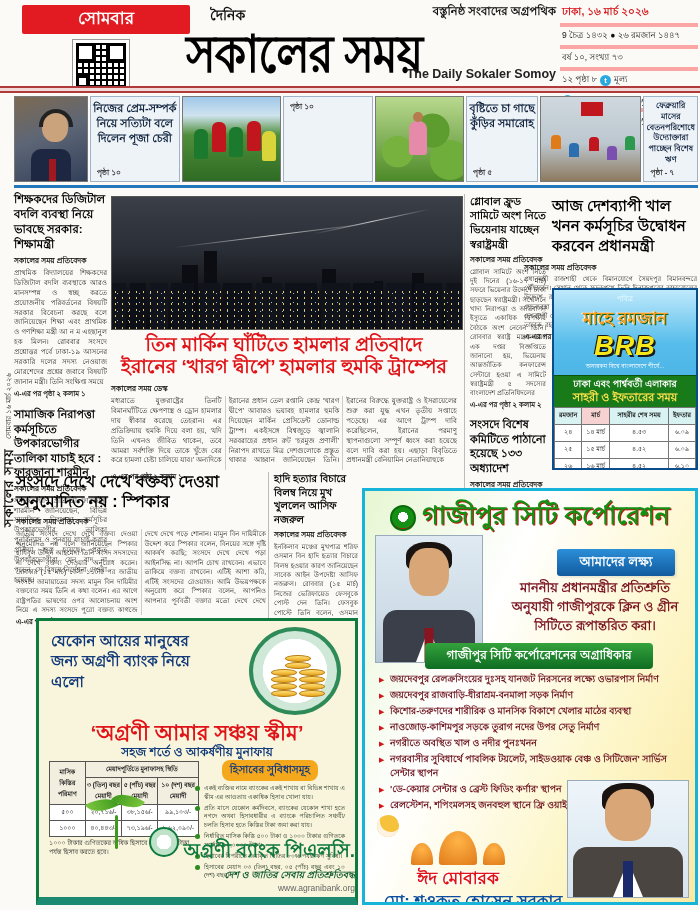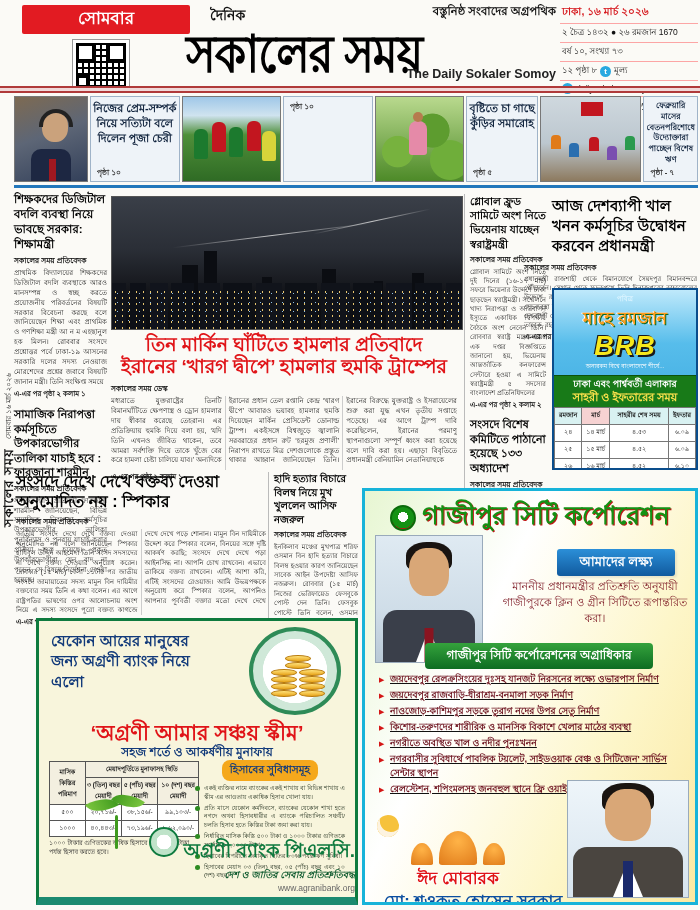--- a/index.html
+++ b/index.html
@@ -16,21 +16,21 @@
      background-size:6px 6px; position:relative; }
   .qr-inner:before,.qr-inner:after { content:""; position:absolute; width:13px; height:13px; border:3px solid #000; background:#fff; }
   .qr-inner:before { top:0; left:0; }
   .qr-inner:after { top:0; right:0; }
   .qr-dot { position:absolute; bottom:0; left:0; width:13px; height:13px; border:3px solid #000; background:#fff; }
   .daily { font-weight:bold; font-size:14px; }
   .biglogo { font-weight:bold; font-size:45px; letter-spacing:-1px; color:#000; white-space:nowrap; transform:scaleY(1.15); transform-origin:top left; }
   .tagline { font-weight:bold; font-size:11.5px; text-align:right; }
   .engname { font-weight:bold; font-size:12.5px; color:#222; text-align:right; }
   .infobox { font-size:8.5px; }
-  .infobox .row { border-bottom:1px solid #fca5a5; padding:2px 1px 2px 2px; display:flex; align-items:center; gap:3px; white-space:nowrap; }
+  .infobox .row { border-bottom:4px solid #fca5a5; padding:2px 1px 2px 2px; display:flex; align-items:center; gap:3px; white-space:nowrap; }
   .infobox .row:first-child { color:#d61a1f; font-weight:bold; font-size:10.5px; }
   .ic { width:11px; height:11px; border-radius:50%; display:inline-flex; align-items:center; justify-content:center; color:#fff; font-size:8px; font-weight:bold; flex:0 0 auto; }
   .ic.tw { background:#2aa9e0; }
   .ic.fb { background:#1b5ea8; }
   .rule-double { border-top:2px solid #b03a3a; border-bottom:2px solid #b03a3a; background:#f0d9d9; height:7px; }
   .rule-blue { background:#2277bb; height:3px; }
 
   
   .teasers { display:flex; gap:2px; }
   .tz { border:1px solid #9fb3c8; background:#eef3f8; color:#10233d; font-weight:bold; text-align:center; padding:4px 2px 2px; display:flex; flex-direction:column; }
@@ -98,23 +98,23 @@
   .gaz { border:3px solid #17b3d9; background:linear-gradient(115deg,#e7f6d2 0%,#ffffff 35%,#fdf6c9 70%,#fbe9a2 100%); overflow:hidden; }
   .gaz-title { font-weight:bold; font-size:25px; text-align:center; color:#149114; text-shadow:1px 1px 0 #c01616; white-space:nowrap; }
   .gaz-logo { width:26px; height:26px; border-radius:50%; background:radial-gradient(circle at 50% 45%,#fff 0 30%,#149114 31% 70%,#c01616 71%); border:2px solid #0a6b0a; }
   .portrait { position:relative; overflow:hidden; border:1px solid #9ab; background:linear-gradient(180deg,#dfeaf2 0%,#cfdde8 60%,#b9c9d6 100%); }
   .portrait .hair { position:absolute; left:50%; transform:translateX(-50%); background:#191411; border-radius:45% 45% 30% 30%; }
   .portrait .face { position:absolute; left:50%; transform:translateX(-50%); background:#d9a popup77; background:#d9a777; border-radius:42%; }
   .portrait .suit { position:absolute; bottom:0; left:50%; transform:translateX(-50%); background:#3a3f4a; border-radius:14px 14px 0 0; }
   .portrait .shirt { position:absolute; bottom:0; left:50%; transform:translateX(-50%); background:#fff; clip-path:polygon(50% 0,100% 100%,0 100%); }
   .portrait .tie { position:absolute; bottom:0; left:50%; transform:translateX(-50%); background:#5a1622; }
   .ribbon-blue { background:linear-gradient(180deg,#2b8fd8,#115a9e); color:#fff; font-weight:bold; font-size:13px; text-align:center; padding:3px 20px; border-radius:3px; box-shadow:2px 2px 2px #9993; }
-  .goal { color:#7a1420; font-weight:normal; font-size:11px; text-align:center; line-height:1.45; }
+  .goal { color:#7a1420; font-weight:bold; font-size:13px; text-align:center; line-height:1.45; }
   .ribbon-green { background:linear-gradient(180deg,#35a23c,#0e6d22); color:#fff; font-weight:bold; font-size:12px; text-align:center; padding:3px 10px; border-radius:4px; }
-  .gaz-bullets { list-style:none;text-decoration:underline; }
+  .gaz-bullets { list-style:none; }
   .gaz-bullets li { color:#6e1420; font-weight:bold; font-size:9.3px; line-height:1.5; padding-left:11px; position:relative; margin-bottom:2px; }
   .gaz-bullets li:before { content:"▶"; color:#d41616; font-size:7px; position:absolute; left:0; top:2px; }
   .eid { position:relative; text-align:center; }
   .mosque { position:relative; width:110px; height:46px; margin:0 auto; }
   .dome { position:absolute; bottom:0; background:radial-gradient(circle at 50% 30%,#ffb347,#e07b1a); border-radius:50% 50% 8% 8% / 80% 80% 8% 8%; }
   .crescent { position:absolute; width:22px; height:22px; border-radius:50%; background:#f6c23c; box-shadow:inset 5px -3px 0 0 #fdf3e0; transform:rotate(-30deg); }
   .eid-text { font-weight:bold; font-size:17px; color:#e01418; text-shadow:1px 1px 0 #fff,-1px -1px 0 #fff,0 0 3px #fff; }
   .gaz-name { color:#0b4ea0; font-weight:bold; font-size:16.5px; }
 
   
@@ -161,21 +161,21 @@
   <div class="abs daily" style="left:210px; top:4px;">দৈনিক</div>
   <div class="abs biglogo" style="left:186px; top:14px;">সকালের সময়</div>
   <div class="abs tagline" style="left:408px; top:3px; width:148px;">বস্তুনিষ্ঠ সংবাদের অগ্রপথিক</div>
   <div class="abs engname" style="left:398px; top:67px; width:158px;">The Daily Sokaler Somoy</div>
 
   <div class="abs infobox" style="left:560px; top:2px; width:138px;">
     <div class="row">
         <span>ঢাকা, ১৬ মার্চ ২০২৬</span>
       </div>
     <div class="row">
-        <span>২ চৈত্র ১৪৩২ ● ২৬ রমজান 1670</span>
+        <span>9 চৈত্র ১৪৩২ ● ২৬ রমজান ১৪৪৭</span>
       </div>
     <div class="row">
         <span>বর্ষ ১০, সংখ্যা ৭৩</span>
       </div>
     <div class="row">
       <span>১২ পৃষ্ঠা ৮</span>
       <span class="ic tw">t</span>
       <span>মূল্য</span>
     </div>
     <div class="row">
@@ -357,24 +357,25 @@
     </div>
 
     <div class="ribbon-blue" style="position:absolute; left:192px; top:58px; width:118px;">আমাদের লক্ষ্য</div>
     <div class="goal" style="position:absolute; left:134px; top:88px; width:192px;">মাননীয় প্রধানমন্ত্রীর প্রতিশ্রুতি অনুযায়ী গাজীপুরকে ক্লিন ও গ্রীন সিটিতে রূপান্তরিত করা।</div>
 
     <div class="ribbon-green" style="position:absolute; left:60px; top:152px; width:228px;">গাজীপুর সিটি কর্পোরেশনের অগ্রাধিকার</div>
 
     <ul class="gaz-bullets" style="position:absolute; left:14px; top:182px; width:312px;">
       <li>জয়দেবপুর রেলক্রসিংয়ের দুঃসহ যানজট নিরসনের লক্ষ্যে ওভারপাস নির্মাণ</li>
       <li>জয়দেবপুর রাজবাড়ি-ধীরাশ্রম-বনমালা সড়ক নির্মাণ</li>
+      <li>কিশোর-তরুণদের শারীরিক ও মানসিক বিকাশে খেলার মাঠের ব্যবস্থা</li>
       <li>নাওজোড়-কাশিমপুর সড়কে তুরাগ নদের উপর সেতু নির্মাণ</li>
-      <li>কিশোর-তরুণদের শারীরিক ও মানসিক বিকাশে খেলার মাঠের ব্যবস্থা</li>
       <li>নগরীতে অবস্থিত খাল ও নদীর পুনঃখনন</li>
       <li>নগরবাসীর সুবিধার্থে পাবলিক টয়লেট, সাইডওয়াক বেঞ্চ ও সিটিজেন' সার্ভিস সেন্টার স্থাপন</li>
+      <li>'ডে-কেয়ার সেন্টার ও ব্রেস্ট ফিডিং কর্ণার' স্থাপন</li>
       <li>রেলস্টেশন, শপিংমলসহ জনবহুল স্থানে ফ্রি ওয়াই-ফাই এর ব্যবস্থা।</li>
     </ul>
 
     <div class="eid" style="position:absolute; left:18px; top:328px; width:150px;">
       <div class="crescent" style="left:-6px; top:-4px;"></div>
       <div class="mosque">
         <div class="dome" style="left:36px; width:38px; height:34px;"></div>
         <div class="dome" style="left:8px; width:22px; height:22px;"></div>
         <div class="dome" style="left:80px; width:22px; height:22px;"></div>
       </div>

